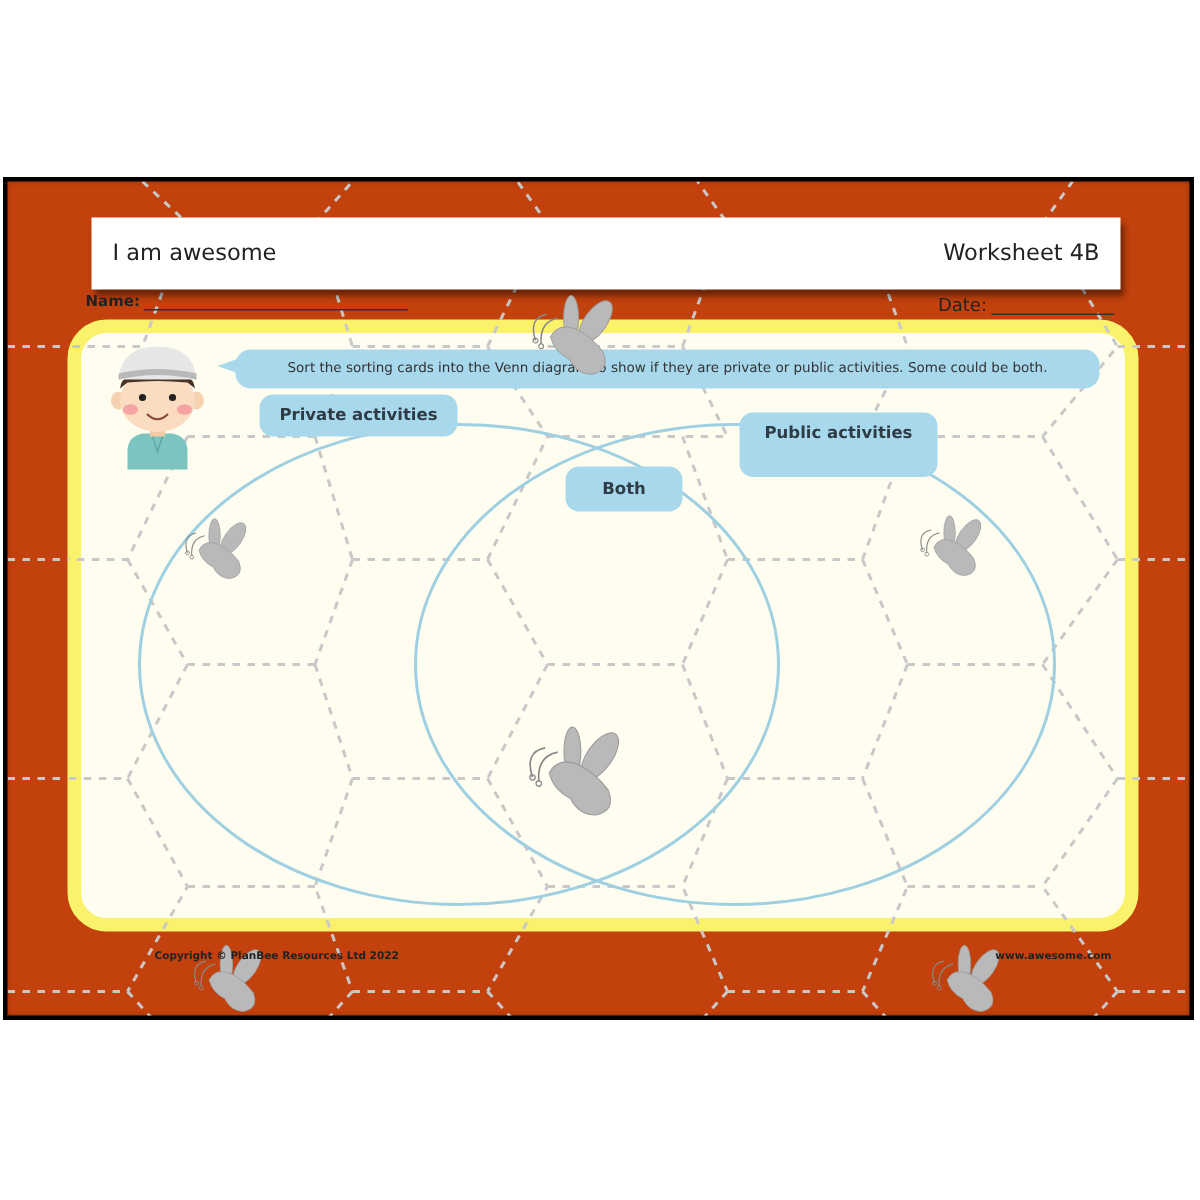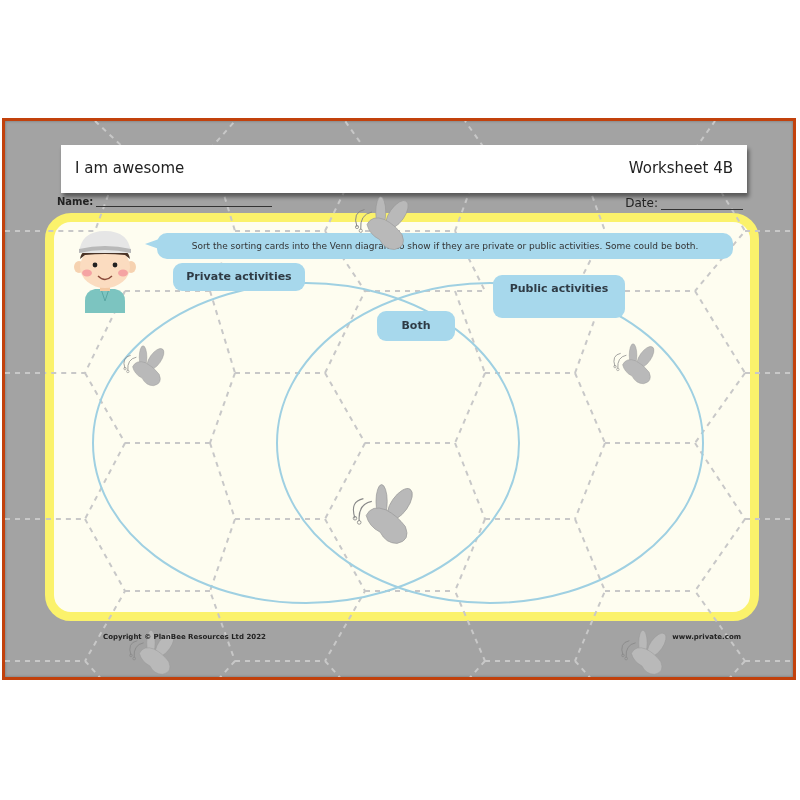--- a/index.html
+++ b/index.html
@@ -1,17 +1,17 @@
 <!DOCTYPE html>
 <html><head>
 <meta charset="utf-8">
 <style>
   html, body { margin: 0; padding: 0; }
   body { width: 800px; height: 800px; background: #ffffff; position: relative; overflow: hidden; font-family: "DejaVu Sans", sans-serif; }
-  .sheet { position: absolute; left: 2px; top: 118px; width: 794px; height: 562px; background: #a3a3a3; border: 3px solid #c2410c; box-sizing: border-box; box-shadow: inset 0 0 3px rgba(0,0,0,0.3); overflow: hidden; }
+  .sheet { position: absolute; left: 2px; top: 118px; width: 794px; height: 562px; background: #c2410c; border: 3px solid #000000; box-sizing: border-box; box-shadow: inset 0 0 3px rgba(0,0,0,0.3); overflow: hidden; }
   .bg-svg { position: absolute; left: 0; top: 0; }
   .title-bar { position: absolute; left: 56px; top: 24px; width: 686px; height: 48px; background: #fff; box-shadow: 2px 4px 4px rgba(0,0,0,0.45); box-sizing: border-box; }
   .title-left { position: absolute; left: 14px; top: 14px; font-size: 15px; color: #222; font-family: "DejaVu Sans", sans-serif; }
   .title-right { position: absolute; right: 14px; top: 14px; font-size: 15px; color: #222; font-family: "DejaVu Sans", sans-serif; }
   .name-row { position: absolute; left: 52px; top: 75px; font-size: 10px; font-weight: bold; color: #222; }
   .date-row { position: absolute; right: 50px; top: 75px; font-size: 12px; font-weight: normal; color: #222; }
   .line { display: inline-block; border-bottom: 1px solid #333; vertical-align: bottom; margin-left: 3px; }
   .yellow-frame { position: absolute; left: 40px; top: 92px; width: 714px; height: 408px; border: 9px solid #fbf26b; border-radius: 26px; background: #fefdf0; box-sizing: border-box; }
   .speech { position: absolute; left: 152px; top: 112px; width: 576px; height: 26px; background: #a7d8ec; border-radius: 10px; font-size: 9px; color: #333; line-height: 26px; text-align: center; }
   .speech-tail { position: absolute; left: 140px; top: 118px; width: 0; height: 0; border-top: 5px solid transparent; border-bottom: 5px solid transparent; border-right: 14px solid #a7d8ec; }
@@ -178,14 +178,14 @@
       </g>
     <g>
         <use href="#bee" transform="translate(126,526) scale(1.05)"></use>
       </g>
     <g>
         <use href="#bee" transform="translate(618,526) scale(1.05)"></use>
       </g>
   </svg>
 
   <div class="footer-left">Copyright © PlanBee Resources Ltd 2022</div>
-  <div class="footer-right">www.private.com</div>
+  <div class="footer-right">www.awesome.com</div>
 </div>
 
 </body></html>

